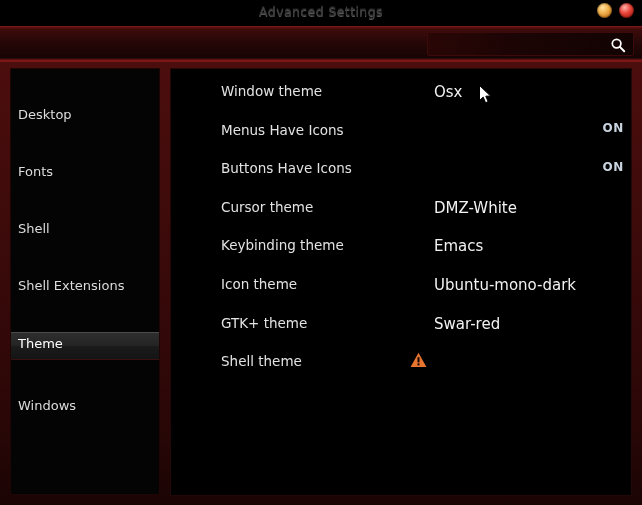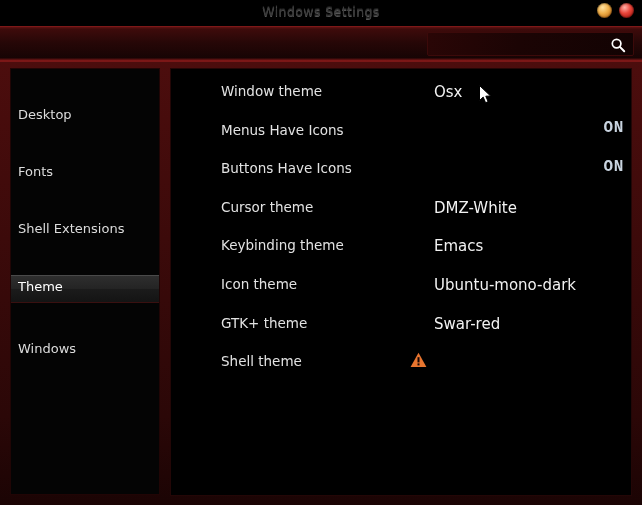--- a/index.html
+++ b/index.html
@@ -162,26 +162,25 @@
 
   
   .switch-wrap {
     position: absolute;
     right: 8px; top: 5px;
     display: flex;
     align-items: center;
     gap: 9px;
   }
   .switch-label {
-    font-size: 16px;
+    font-size: 12px;
     font-weight: bold;
     letter-spacing: 0.6px;
     color: #c9d4e0;
     user-select: none;
-    font-family: Liberation Mono, monospace;
   }
   .switch {
     width: 37px; height: 23px;
     border-radius: 5px;
     border: 1.5px solid #e01a1a;
     background: linear-gradient(to bottom, #3a0808 0%, #220404 50%, #160303 100%);
     box-shadow: 0 0 3px rgba(224,26,26,0.55);
     display: flex;
     align-items: center;
     justify-content: center;
@@ -198,21 +197,21 @@
     width: 13px; height: 20px;
     pointer-events: none;
   }
 </style>
 </head>
 <body>
 
 <div class="window">
 
   <div class="titlebar">
-    <div class="title-text">Windows Settings</div>
+    <div class="title-text">Advanced Settings</div>
     <div class="winbuttons">
       <div class="wbtn min"></div>
       <div class="wbtn close"></div>
     </div>
   </div>
 
   <div class="toolbar">
     <div class="search-entry" title="">
       <div class="search-icon">
         <svg viewBox="0 0 16 16" width="16" height="16">
@@ -221,20 +220,21 @@
         </svg>
       </div>
     </div>
   </div>
 
   <div class="content">
 
     <div class="sidebar" id="sidebar">
         <div class="side-item"><span>Desktop</span></div>
         <div class="side-item"><span>Fonts</span></div>
+        <div class="side-item"><span>Shell</span></div>
         <div class="side-item"><span>Shell Extensions</span></div>
         <div class="side-item selected"><span>Theme</span></div>
         <div class="side-item"><span>Windows</span></div>
       </div>
 
     <div class="main-panel" id="settings-panel">
         <div class="row" style="top: 4px;">
           <div class="row-label">Window theme</div>
           <div class="row-value">Osx</div>
           <div class="chevron"><svg viewBox="0 0 15 11" width="15" height="11">

